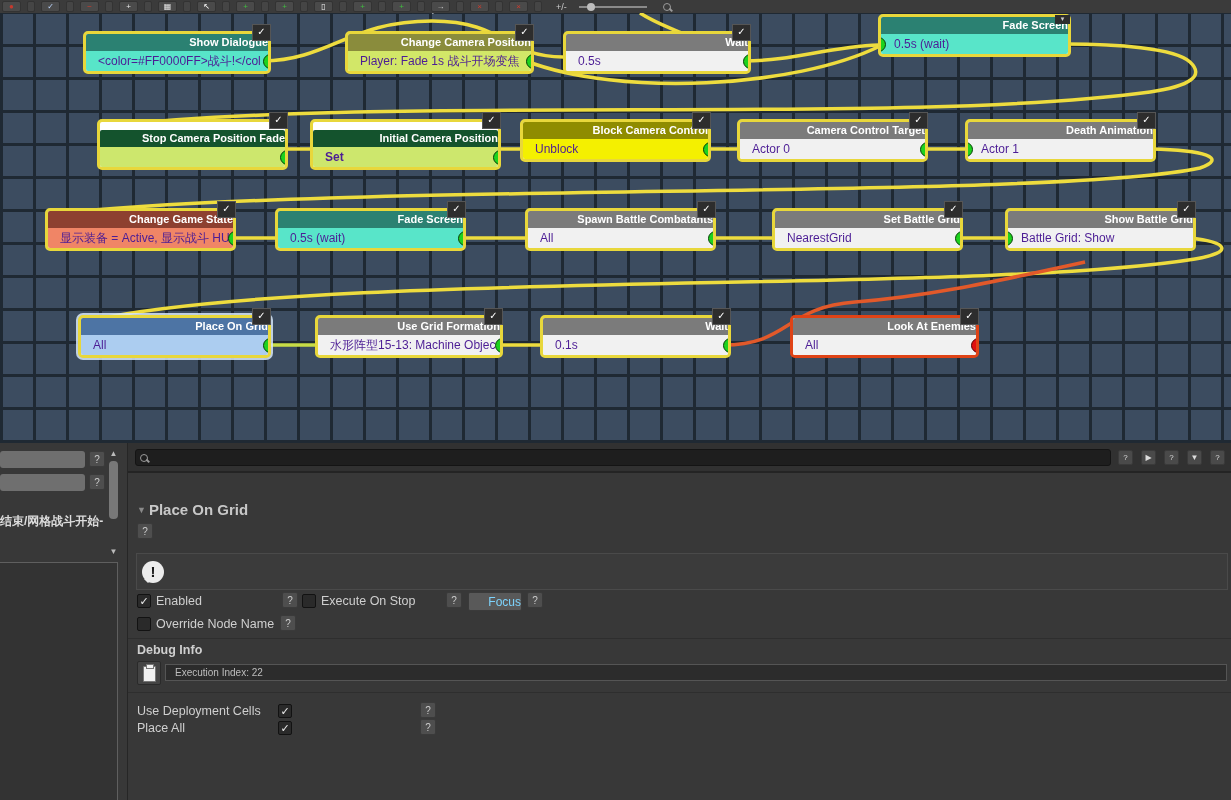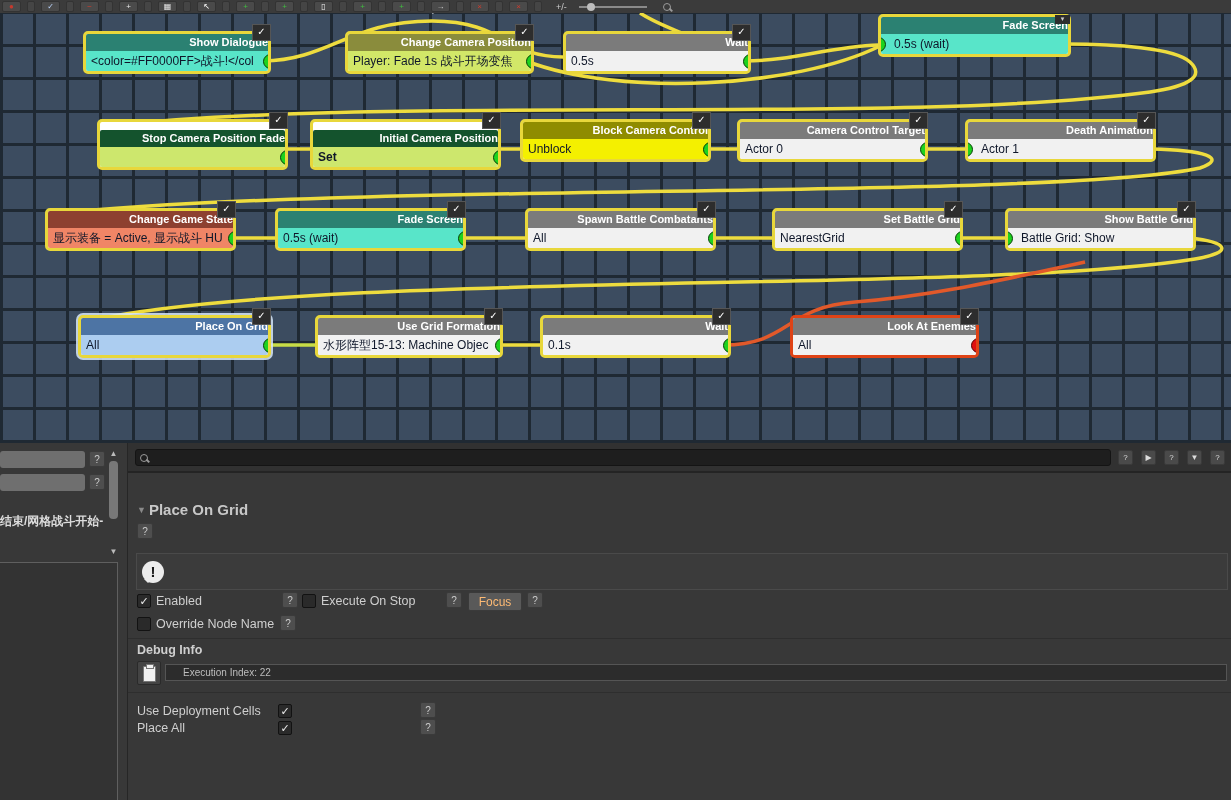--- a/index.html
+++ b/index.html
@@ -28,21 +28,21 @@
   .wy{stroke:#eedc3e;stroke-width:3.5;fill:none;}
   .wg{stroke:#c8dc46;stroke-width:3.5;fill:none;}
   .wo{stroke:#e2592a;stroke-width:3.5;fill:none;}
   .ww{stroke:#c8ccd2;stroke-width:2;fill:none;}
 
   .node{position:absolute;border:3px solid #e8d73b;border-radius:5px;z-index:2;background:#fff;}
   .node.sel{box-shadow:0 0 0 2px rgba(214,230,248,.85);}
   .node.err{border-color:#df4316;}
   .nh{height:17px;line-height:17px;text-align:right;font-size:11px;font-weight:bold;color:#fff;
     border-radius:2px 2px 0 0;white-space:nowrap;overflow:hidden;}
-  .nb{position:relative;height:20px;line-height:20px;font-size:12px;color:#0f172a;padding:0 5px;
+  .nb{position:relative;height:20px;line-height:20px;font-size:12px;color:#4c1d95;padding:0 12px;
     white-space:nowrap;overflow:hidden;border-radius:0 0 2px 2px;}
   .nb.pl{padding-left:13px;}
   .ncheck{position:absolute;top:-10px;right:-3px;width:17px;height:15px;background:#2d2d2d;
     border:1px solid #555;color:#fff;font-size:10px;line-height:14px;text-align:center;z-index:3;}
   .ncollapse{position:absolute;top:-2px;right:-2px;width:15px;height:9px;background:#2d2d2d;
     color:#ccc;font-size:7px;line-height:8px;text-align:center;z-index:3;}
   .port{position:absolute;top:50%;margin-top:-7px;width:13px;height:13px;border-radius:50%;
     background:#1ed21e;border:1px solid #084008;z-index:4;}
   .port.r{right:-10px;} .port.l{left:-10px;}
   .port.red{background:#e01010;border-color:#500;}
@@ -90,28 +90,28 @@
   .infoicon{position:relative;width:22px;height:22px;background:#ececec;border-radius:50%;margin:0 10px 0 5px;flex:0 0 auto;
     color:#161616;font-weight:bold;font-size:15px;text-align:center;line-height:21px;}
   .infoicon::after{content:"";position:absolute;left:2px;bottom:-4px;border:4px solid transparent;border-top-color:#ececec;}
   .infotext{font-size:11px;color:#b2b2b2;line-height:13px;}
   .cb{display:inline-block;width:14px;height:14px;background:#2a2a2a;border:1px solid #121212;border-radius:2px;
     color:#eee;font-size:11px;line-height:13px;text-align:center;vertical-align:middle;box-sizing:border-box;}
   .row{position:absolute;left:0;width:1100px;height:18px;font-size:12.5px;color:#cfcfcf;}
   .row .abs{position:absolute;top:0;}
   #row-en{top:151px;} #row-ov{top:174px;}
   #focus-btn{position:absolute;top:-2px;width:54px;height:19px;background:#595959;border:1px solid #3a3a3a;
-    border-radius:2px;color:#fdba74;font-size:12px;text-align:center;line-height:18px;box-sizing:border-box;}
+    border-radius:2px;color:#7dd3fc;font-size:12px;text-align:right;line-height:18px;box-sizing:border-box;}
   #debug-title{position:absolute;left:9px;top:200px;font-size:12.5px;font-weight:bold;color:#cfcfcf;}
   #cliprow{position:absolute;left:9px;top:218px;width:1092px;height:24px;}
   #clipbtn{position:absolute;left:0;top:0;width:24px;height:24px;background:#444;border:1px solid #2a2a2a;border-radius:2px;box-sizing:border-box;}
   .clip{position:absolute;left:5px;top:4px;width:11px;height:14px;background:#f0f0f0;border:1px solid #777;border-radius:1px;}
   .clip::before{content:"";position:absolute;top:-3px;left:2px;width:6px;height:3px;background:#f0f0f0;border:1px solid #777;}
   #execbar{position:absolute;left:28px;top:3px;width:1062px;height:17px;background:#2c2c2c;border:1px solid #555;
-    box-sizing:border-box;color:#bdbdbd;font-size:10px;line-height:15px;padding-left:17px;}
+    box-sizing:border-box;color:#bdbdbd;font-size:10px;line-height:15px;padding-left:9px;}
   .hline{position:absolute;left:0;width:1104px;height:1px;background:#2e2e2e;}
   #row-udc{top:261px;} #row-pa{top:278px;}
 </style>
 </head>
 <body>
 
 <div id="app">
 
   <div id="toolbar">
     <span id="toolbar-icons" style="display:flex;gap:6px;">

